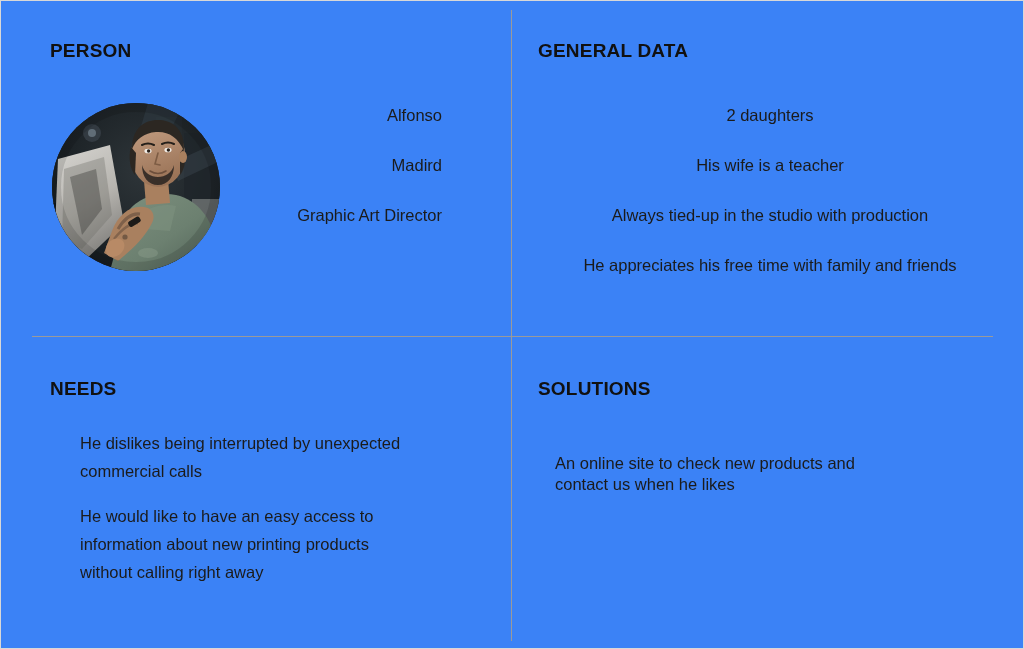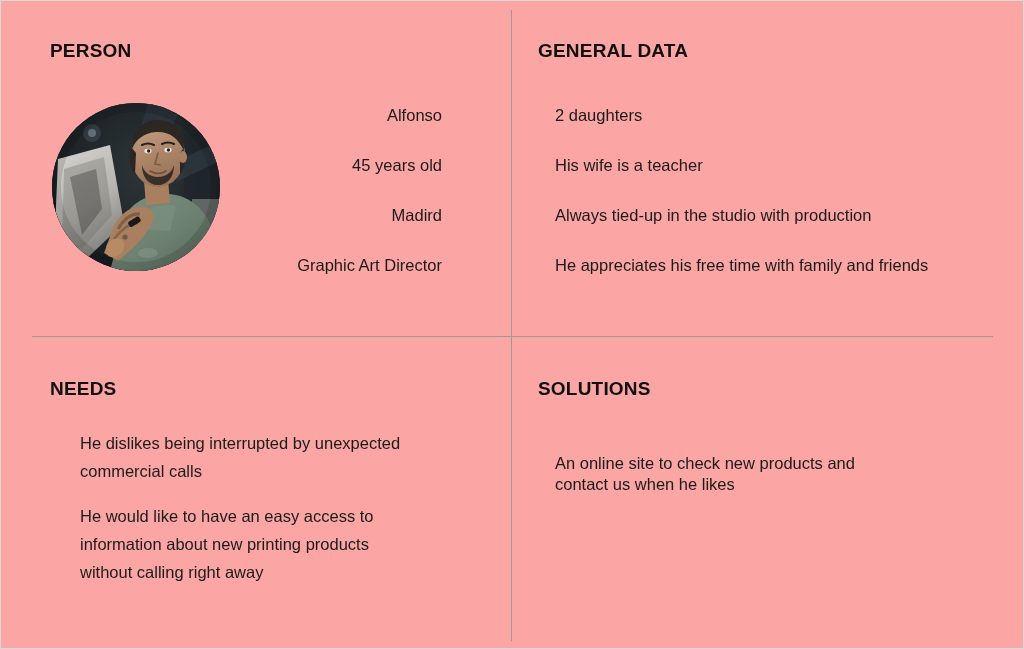--- a/index.html
+++ b/index.html
@@ -9,21 +9,21 @@
   }
   body {
     font-family: "Liberation Sans", "DejaVu Sans", sans-serif;
     -webkit-font-smoothing: antialiased;
   }
 
   #canvas {
     position: relative;
     width: 1024px;
     height: 649px;
-    background: #fca5a5;
+    background: #3b82f6;
     overflow: hidden;
     box-sizing: border-box;
     border: 1px solid #d8d8d8;
   }
 
   
   .divider-v {
     position: absolute;
     left: 510px;
     top: 9px;
@@ -83,20 +83,21 @@
     white-space: nowrap;
   }
   #person-facts .fact:last-child { margin-bottom: 0; }
 
   
   #general-facts {
     position: absolute;
     left: 554px;
     top: 104px;
     width: 430px;
+    text-align: center;
   }
   #general-facts .fact {
     font-size: 16.5px;
     color: #1b1b1b;
     line-height: 20px;
     margin-bottom: 30px;
     white-space: nowrap;
   }
   #general-facts .fact:last-child { margin-bottom: 6px; }
 
@@ -214,21 +215,20 @@
       <rect x="76" y="116" width="13" height="6" rx="2" fill="#1c1a18" transform="rotate(-32 82 119)"></rect>
 
       <path d="M56 140 C62 134 70 134 72 140 C74 146 68 154 60 154 C54 154 52 146 56 140 Z" fill="#b88a66"></path>
 
       <circle cx="84" cy="84" r="84" fill="none" stroke="#000000" stroke-width="18" opacity="0.12"></circle>
     </svg>
   </div>
 
   <div id="person-facts">
     <div class="fact">Alfonso</div>
-    <div class="fact">45 years old</div>
     <div class="fact">Madird</div>
     <div class="fact">Graphic Art Director</div>
   </div>
 
   <div class="heading" id="heading-general">GENERAL DATA</div>
 
   <div id="general-facts">
     <div class="fact">2 daughters</div>
     <div class="fact">His wife is a teacher</div>
     <div class="fact">Always tied-up in the studio with production</div>

